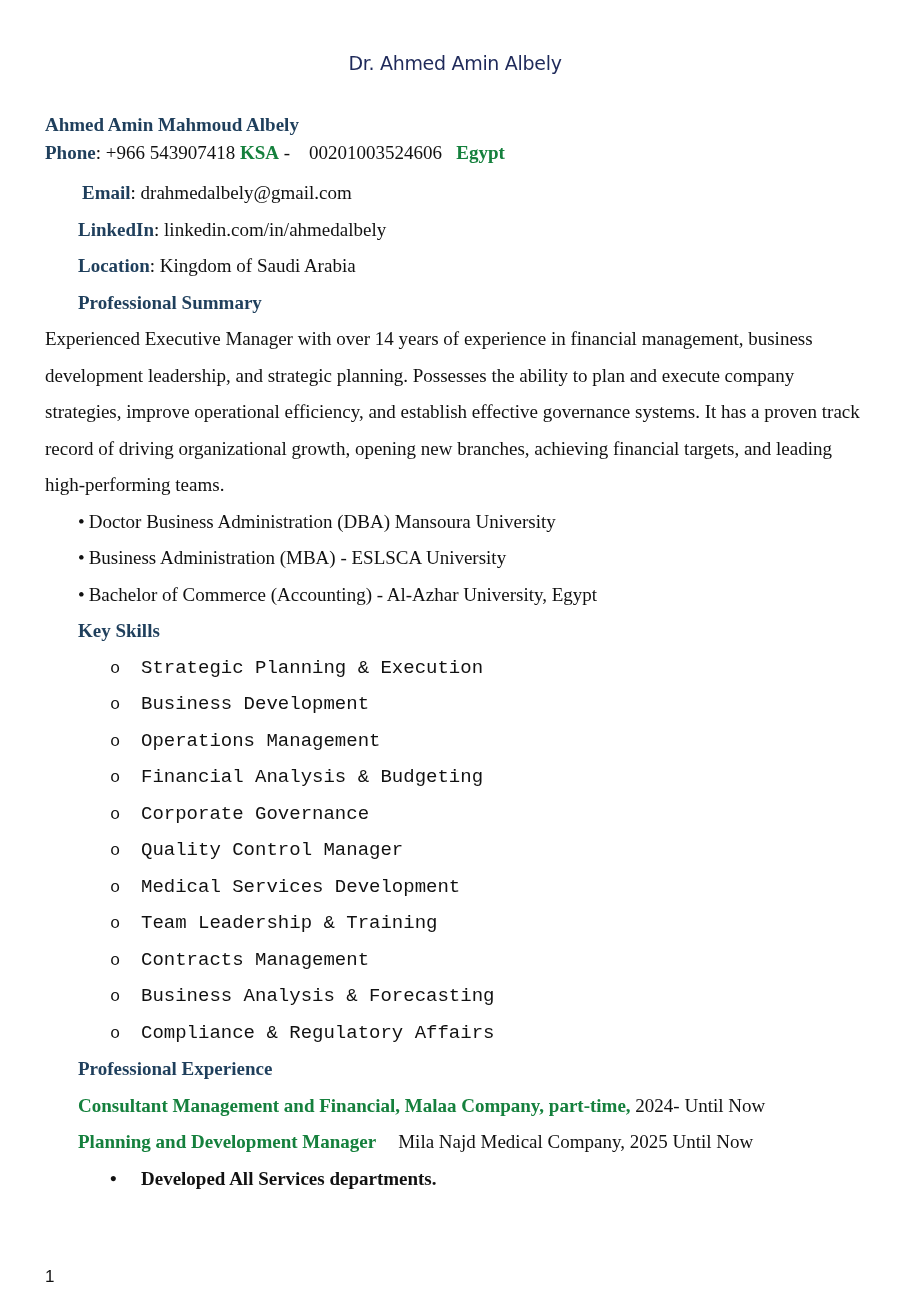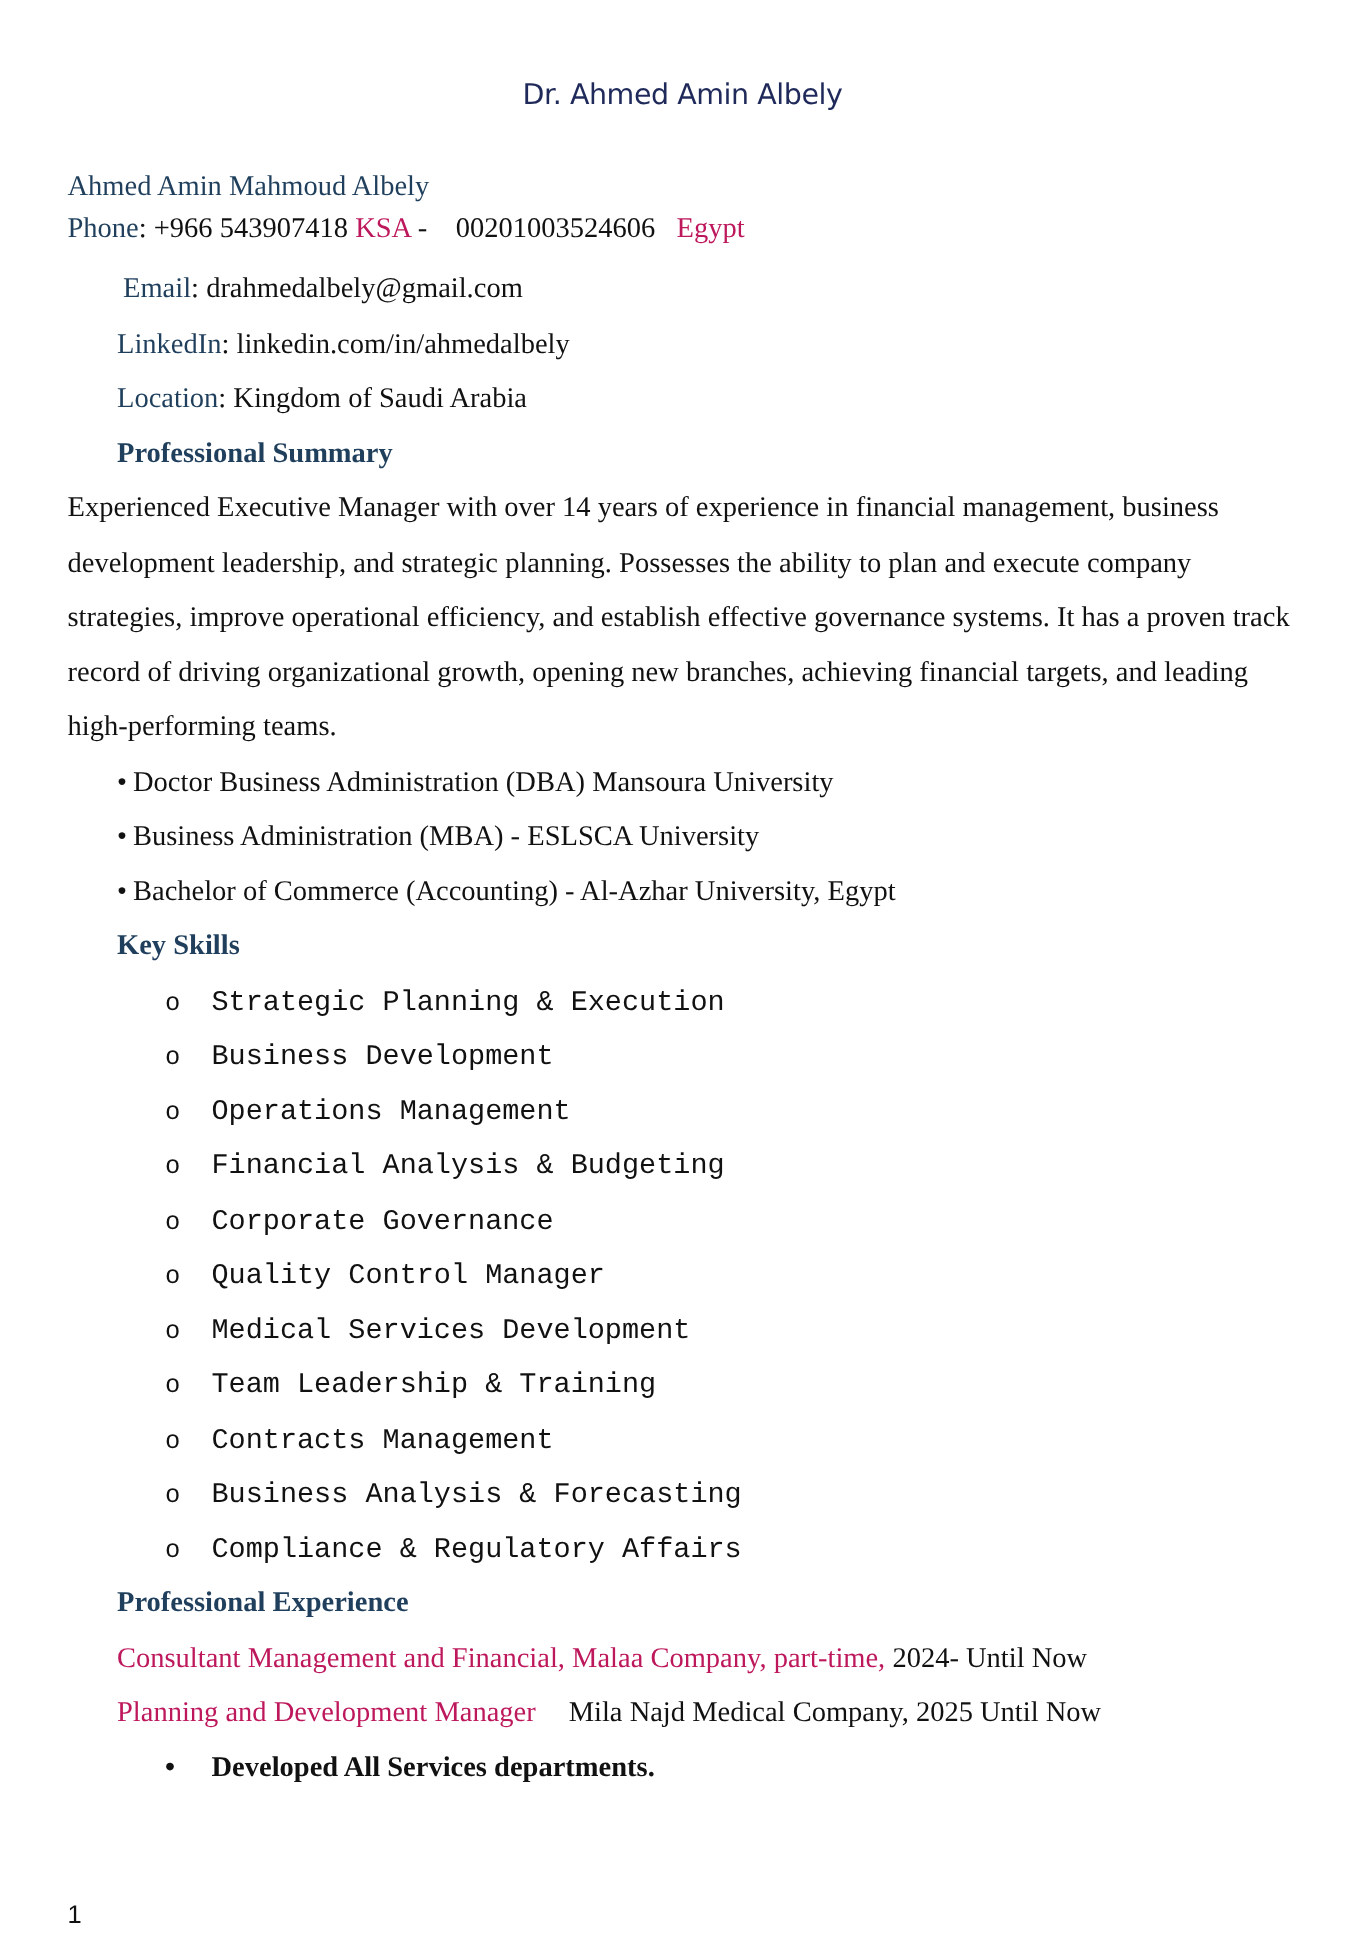--- a/index.html
+++ b/index.html
@@ -4,22 +4,22 @@
 <style>
   html, body { margin: 0; padding: 0; background: #ffffff; }
   body { width: 910px; height: 1298px; position: relative; overflow: hidden;
          font-family: "Liberation Serif", serif; color: #111; }
   .header-title { position: absolute; top: 52px; left: 0; width: 910px; text-align: center;
          font-family: "DejaVu Sans", sans-serif; font-size: 19px; color: #1f2a5a; letter-spacing: -0.3px; }
   .content { position: absolute; top: 111px; left: 45px; width: 830px; font-size: 19px; }
   .line { height: 36.5px; line-height: 36.5px; white-space: nowrap; margin-left: 33px; }
   .name { height: 28px; line-height: 28px; }
   .phone { height: 28px; line-height: 28px; margin-bottom: 8px; }
-  .lbl { color: #1f3f5c; font-weight: normal; }
-  .blk { font-weight: normal; color: #be185d; }
+  .lbl { color: #1f3f5c; font-weight: bold; }
+  .blk { font-weight: bold; color: #15803d; }
   .heading { color: #1f3f5c; font-weight: bold; }
   .summary { line-height: 36.5px; font-size: 19px; width: 830px; }
   .edu-bullet { margin-right: 4px; }
   .skill { padding-left: 32px; font-family: Liberation Mono, monospace; }
   .skill .mark { display: inline-block; width: 31px; font-size: 17px; }
   .exp-bullet { padding-left: 32px; font-weight: bold; }
   .exp-bullet .mark { display: inline-block; width: 31px; }
   .gap { display: inline-block; width: 22px; }
   .page-num { position: absolute; top: 1267px; left: 45px; font-family: "Liberation Sans", sans-serif; font-size: 17px; color: #111; }
 </style>

